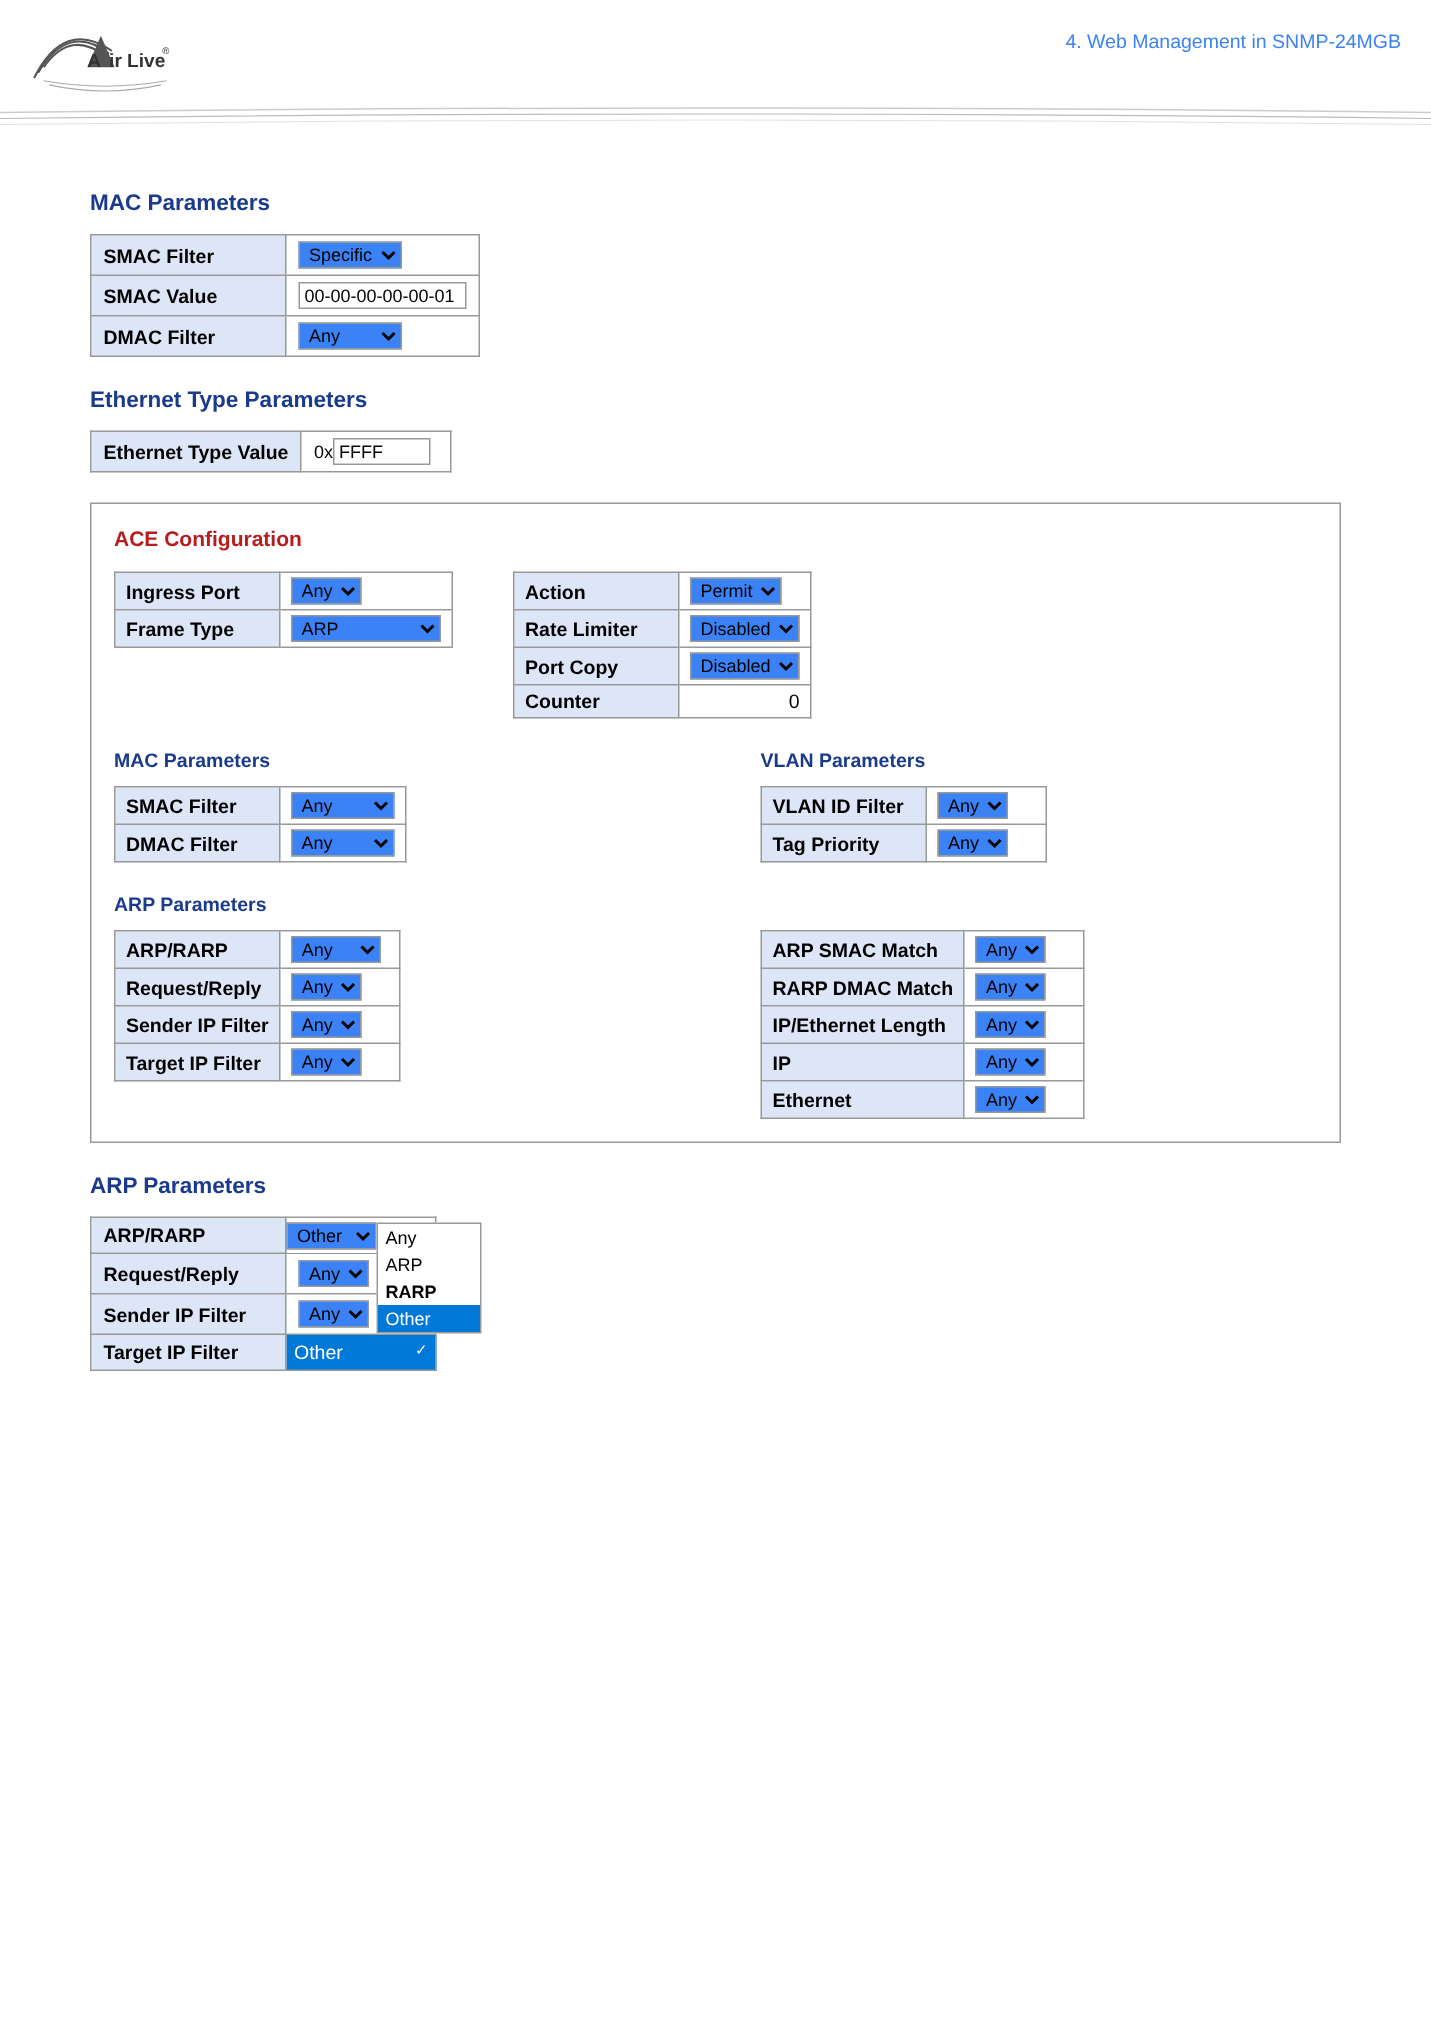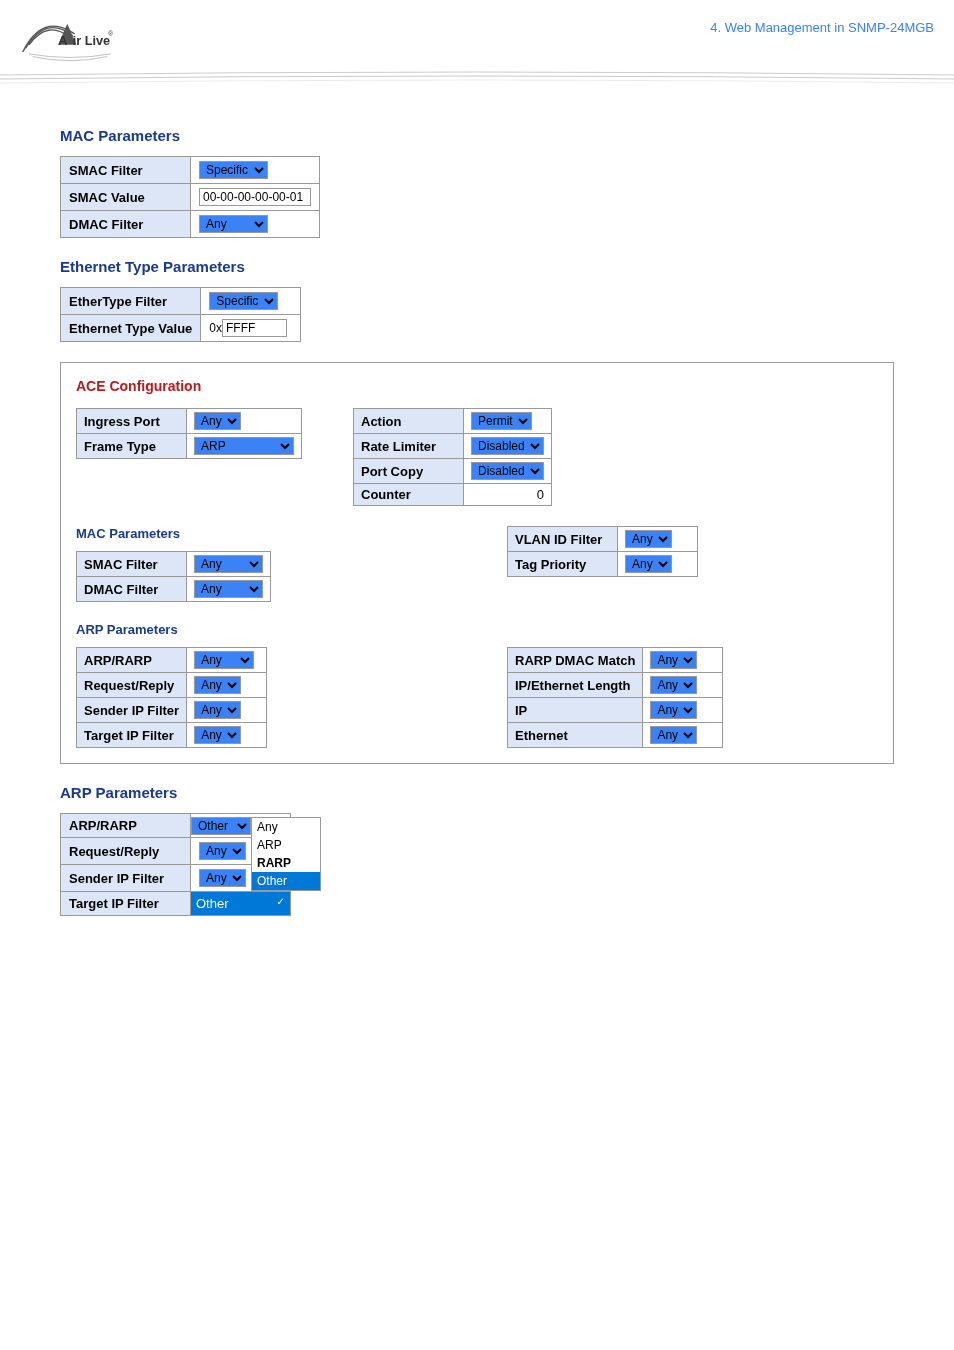--- a/index.html
+++ b/index.html
@@ -105,21 +105,21 @@
     }
     .ace-box-title {
       color: #b91c1c;
       font-size: 14px;
       font-weight: bold;
       margin-bottom: 14px;
     }
 
     .ace-top-row {
       display: flex;
-      gap: 51px;
+      gap: 40px;
       margin-bottom: 20px;
     }
     .ace-left, .ace-right {
       display: flex;
       flex-direction: column;
       gap: 4px;
     }
 
     .ace-mid-row {
       display: flex;
@@ -235,29 +235,20 @@
           <option>Specific</option>
         </select>
       </td>
     </tr>
   </tbody>
     </table>
 
   <div class="section-title">Ethernet Type Parameters</div>
   <table class="param-table">
     <tbody>
-        <tr>
-      <td class="label">EtherType Filter</td>
-      <td class="value">
-        <select>
-          <option>Any</option>
-          <option selected="">Specific</option>
-        </select>
-      </td>
-    </tr>
     <tr>
       <td class="label">Ethernet Type Value</td>
       <td class="value">
         <span style="font-size:12px;">0x</span><input type="text" value="FFFF" style="width: 65px;">
       </td>
     </tr>
   </tbody>
     </table>
 
   <div class="ace-box">
@@ -350,20 +341,21 @@
                 <option selected="">Any</option>
                 <option>Specific</option>
               </select>
             </td>
           </tr>
         </tbody>
           </table>
       </div>
 
       <div class="ace-section">
+        <div class="ace-section-title">VLAN Parameters</div>
         <table class="small-table">
           <tbody>
               <tr>
             <td class="label">VLAN ID Filter</td>
             <td class="value">
               <select>
                 <option selected="">Any</option>
               </select>
             </td>
           </tr>
@@ -421,20 +413,28 @@
             </td>
           </tr>
         </tbody>
           </table>
       </div>
 
       <div class="ace-section">
         <div class="ace-section-title" style="color:transparent;">ARP Parameters</div>
         <table class="small-table">
           <tbody>
+              <tr>
+            <td class="label">ARP SMAC Match</td>
+            <td class="value">
+              <select>
+                <option selected="">Any</option>
+              </select>
+            </td>
+          </tr>
           <tr>
             <td class="label">RARP DMAC Match</td>
             <td class="value">
               <select>
                 <option selected="">Any</option>
               </select>
             </td>
           </tr>
           <tr>
             <td class="label">IP/Ethernet Length</td>

